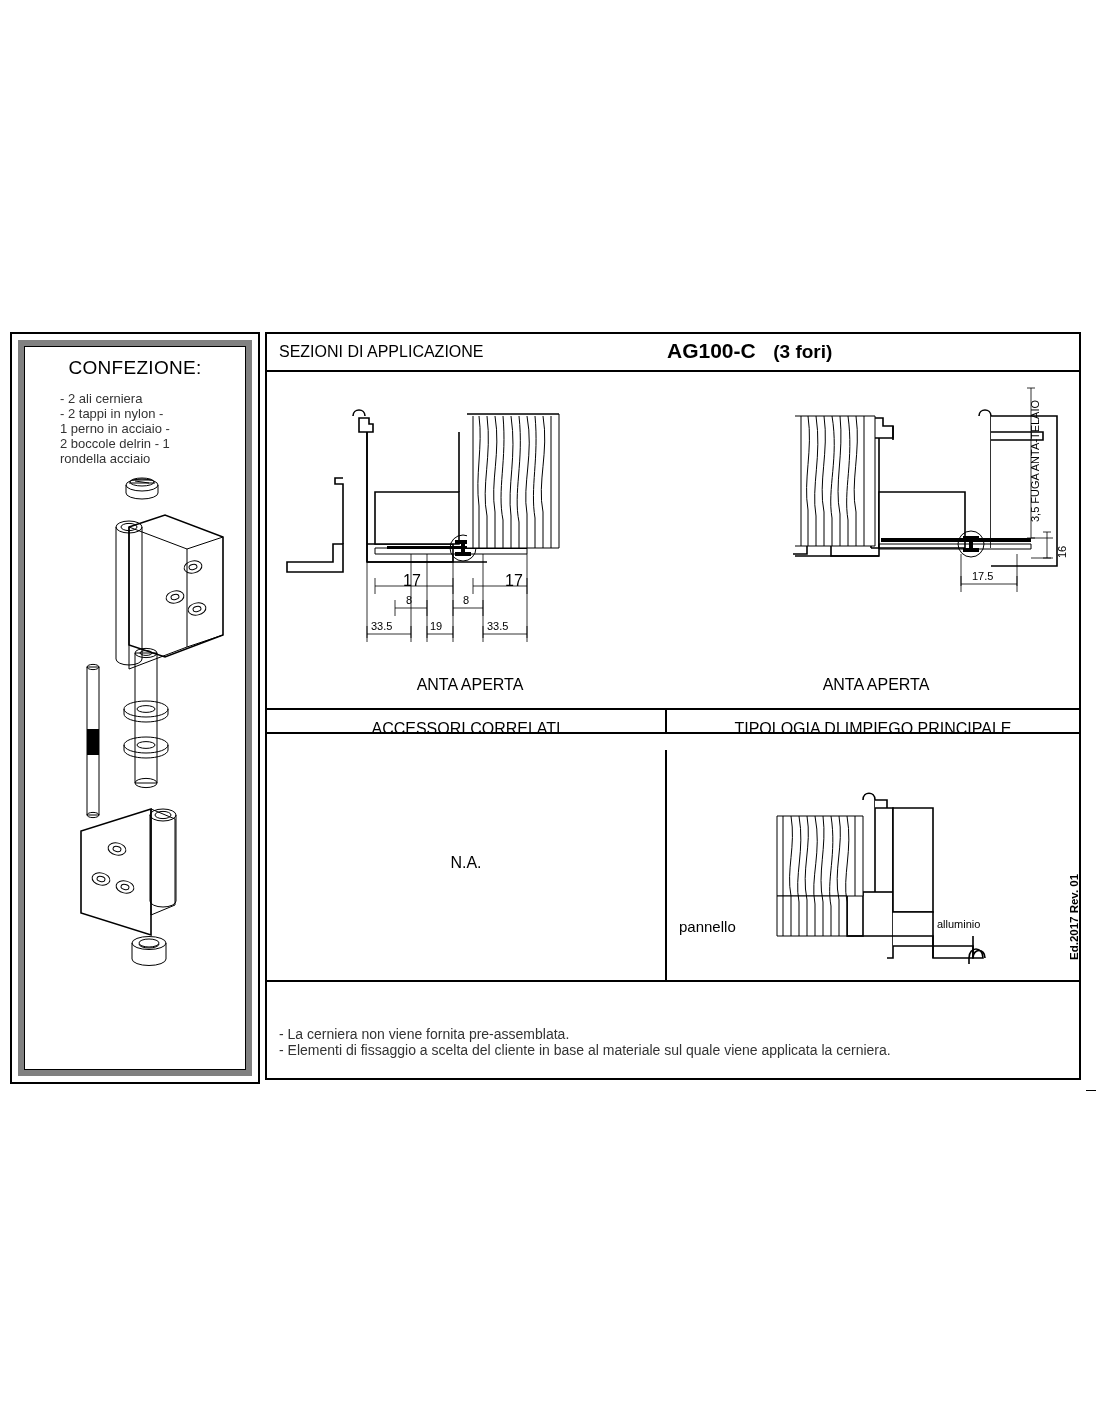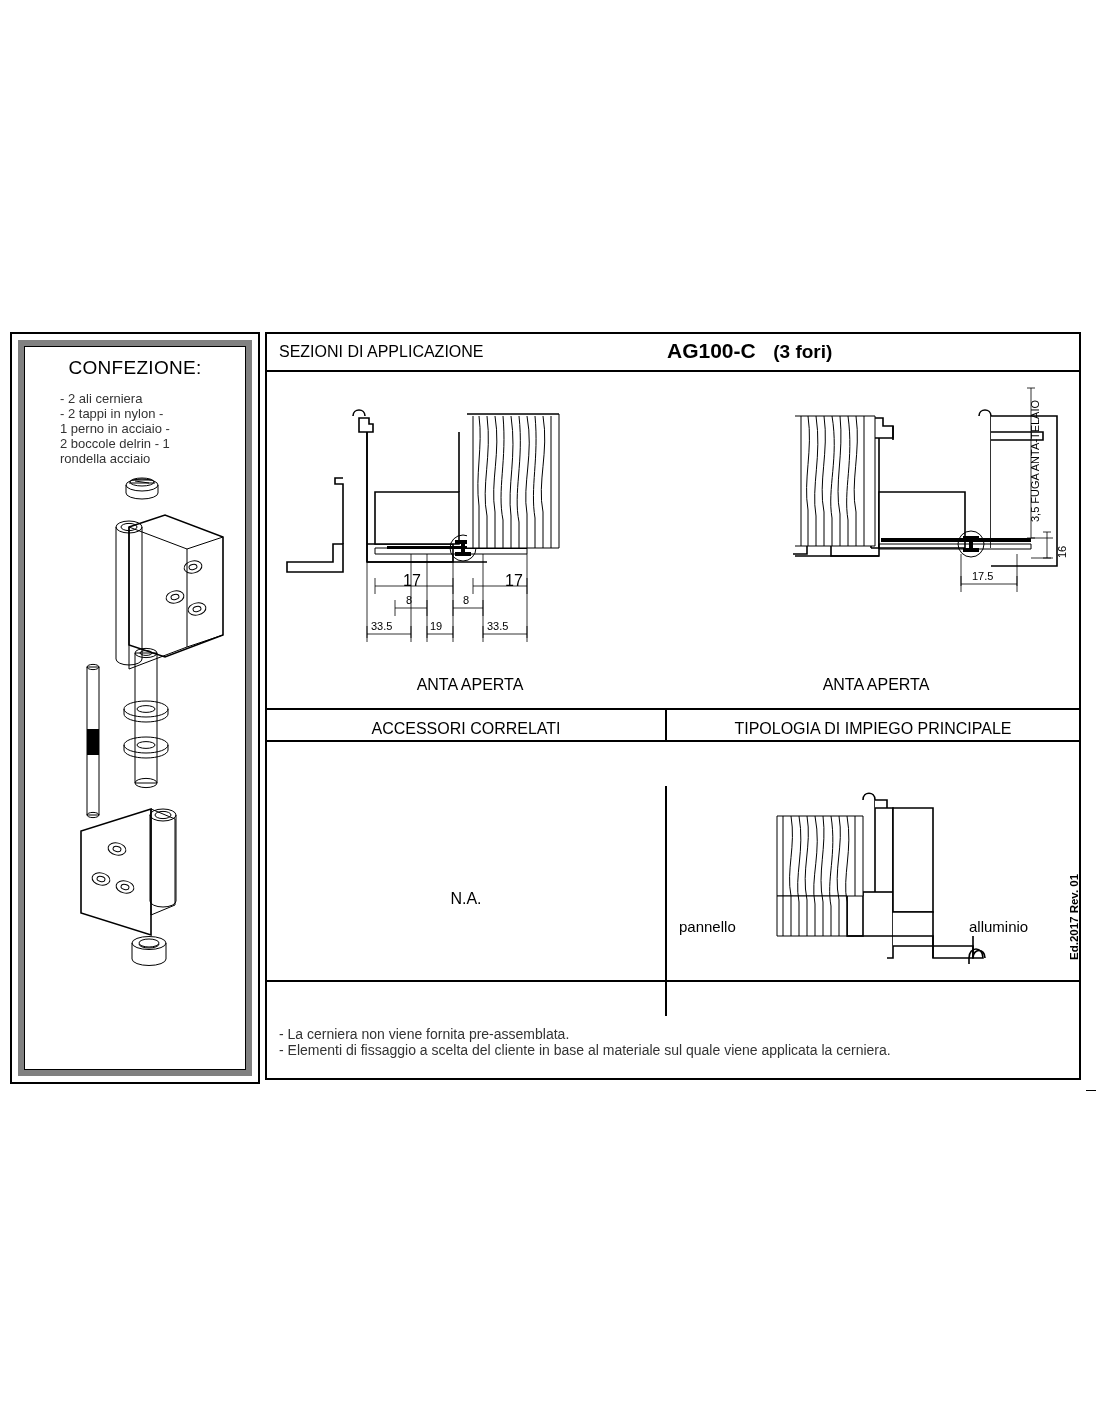--- a/index.html
+++ b/index.html
@@ -23,27 +23,27 @@
   .row-head{position:absolute;left:0;top:0;width:100%;height:38px;border-bottom:2px solid #000;box-sizing:border-box;}
   .head-left{position:absolute;left:12px;top:9px;font-size:16px;}
   .head-code{position:absolute;left:400px;top:5px;font-size:21px;font-weight:bold;}
   .head-code .sub{font-weight:bold;font-size:19px;}
 
   .sections{position:absolute;left:0;top:38px;width:100%;height:338px;border-bottom:2px solid #000;box-sizing:border-box;}
   .sec-cap{position:absolute;bottom:14px;width:50%;text-align:center;font-size:16px;}
   .sec-cap.l{left:0;margin-top:19px;}
   .sec-cap.r{left:50%;}
 
-  .row2head{position:absolute;left:0;top:376px;width:100%;height:32px;box-sizing:border-box;border-bottom:2px solid #000;padding-left:48px;}
+  .row2head{position:absolute;left:0;top:376px;width:100%;height:24px;box-sizing:border-box;border-bottom:2px solid #000;padding-left:48px;}
   .row2head .cellA{position:absolute;left:0;top:0;width:400px;height:100%;border-right:2px solid #000;box-sizing:border-box;}
   .row2head .cellB{position:absolute;left:400px;top:0;right:0;height:100%;box-sizing:border-box;}
   .row2head .lbl{position:absolute;width:100%;top:10px;text-align:center;font-size:16px;}
 
   .row2body{position:absolute;left:0;top:416px;width:100%;height:232px;box-sizing:border-box;border-bottom:2px solid #000;}
-  .row2body .cellA{position:absolute;left:0;top:0;width:400px;height:100%;border-right:2px solid #000;box-sizing:border-box;margin-top:36px;}
+  .row2body .cellA{position:absolute;left:0;top:0;width:400px;height:100%;border-right:2px solid #000;box-sizing:border-box;}
   .row2body .cellB{position:absolute;left:400px;top:16px;right:0;height:100%;box-sizing:border-box;text-align:center;}
   .na{position:absolute;left:0;top:104px;width:100%;text-align:center;font-size:16px;}
 
   .info{position:absolute;left:0;top:648px;width:100%;bottom:0;}
   .info-title{position:absolute;left:12px;top:8px;font-size:21px;}
   .info-lines{position:absolute;left:12px;top:44px;font-size:14px;line-height:16px;color:#333;}
 
   
   .rev{position:absolute;left:1068px;top:960px;font-size:11.5px;font-weight:bold;
        transform:rotate(-90deg);transform-origin:left top;white-space:nowrap;}
@@ -319,21 +319,21 @@
               <path d="M110 130 h70 v40 h-70 z" fill="#fff"></path>
               <path d="M116 50 v120 M124 50 c5 30 -5 54 0 80 v40 M132 50 c6 34 -5 60 0 86 v34
                        M140 50 c5 30 -6 54 0 84 v36 M148 50 c7 36 -5 62 0 88 v32
                        M156 50 c4 32 -6 56 0 86 v34 M164 50 c6 38 -5 64 0 90 v30
                        M172 50 c5 30 -6 54 0 84 v36 M180 50 c6 34 -5 60 0 86 v34
                        M188 50 v80"></path>
             </g>
           </svg>
         </div>
         <div class="lab" style="left:12px;top:152px;font-size:15px;">pannello</div>
-        <div class="lab" style="left:270px;top:152px;font-size:15px;margin-left:32px;">alluminio</div>
+        <div class="lab" style="left:270px;top:152px;font-size:11px;">alluminio</div>
       </div>
     </div>
 
     <div class="info">
       <div class="info-lines">
         <div>- La cerniera non viene fornita pre-assemblata.</div>
         <div>- Elementi di fissaggio a scelta del cliente in base al materiale sul quale viene applicata la cerniera.</div>
       </div>
     </div>
 

